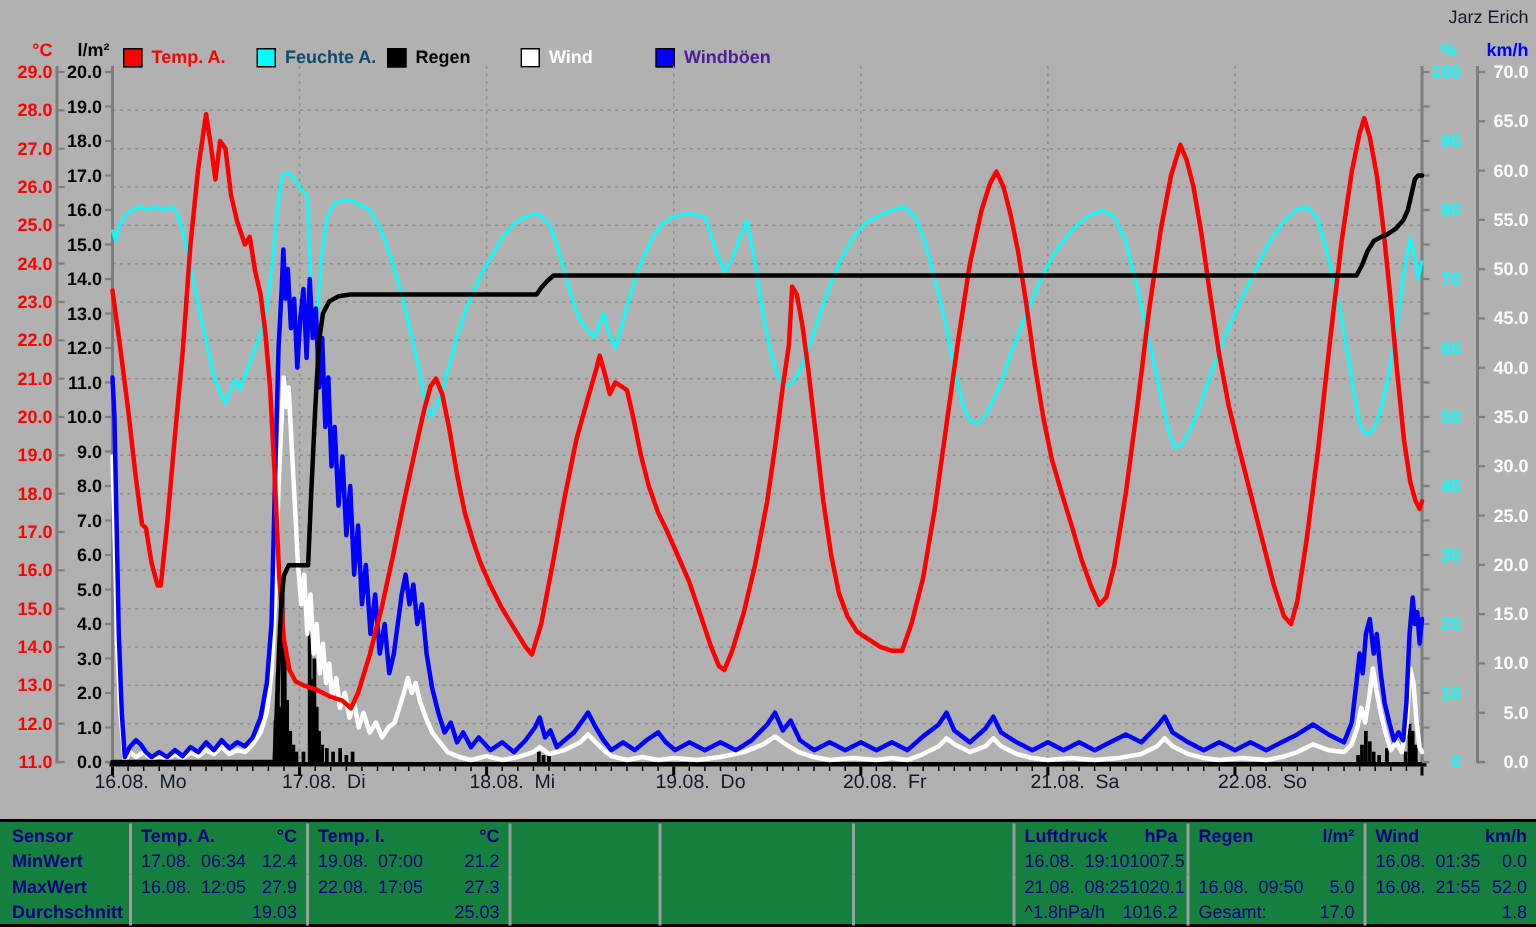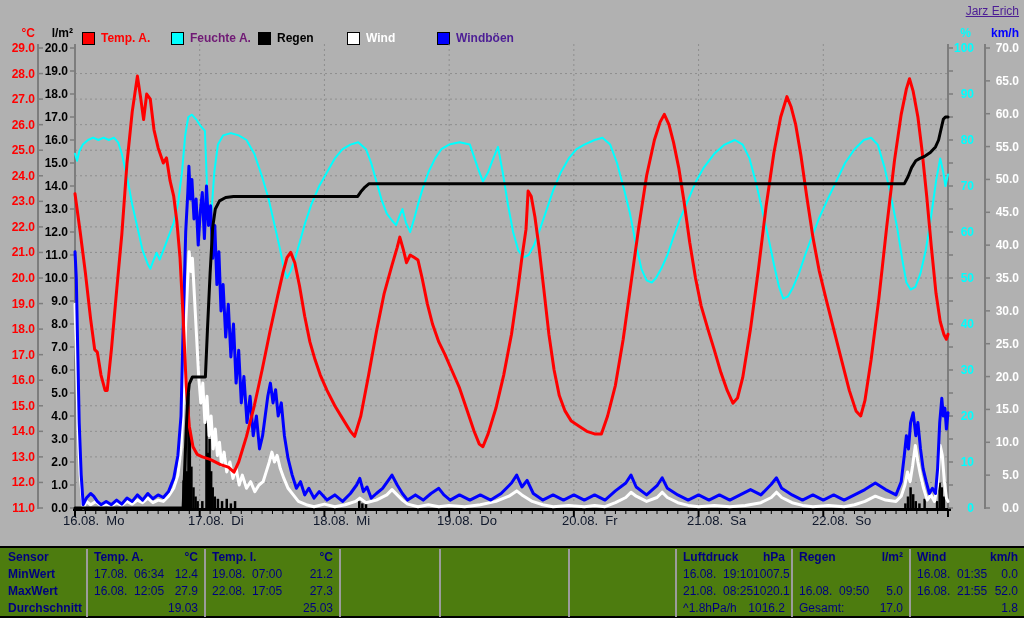--- a/index.html
+++ b/index.html
@@ -3,33 +3,33 @@
 <meta charset="utf-8">
 <style>
   html,body{margin:0;padding:0;}
   #screen{
     position:relative;width:1024px;height:618px;
     background:#b1b1b1;overflow:hidden;
     font-family:"Liberation Sans","DejaVu Sans",sans-serif;
   }
   .abs{position:absolute;}
   #title{left:0;top:4px;width:1024px;text-align:center;color:#ffffff;font-size:15px;}
-  #station{right:5px;top:4px;color:#4c1d95;font-size:12px;text-decoration:underline;}
+  #station{right:5px;top:4px;color:#0f172a;font-size:12px;}
   .unit{top:26px;font-size:12px;font-weight:bold;text-align:right;white-space:pre;}
   #unit-temp{left:5px;width:30px;}
   #unit-rain{left:40px;width:33px;}
   #unit-hum{left:938px;width:33px;}
   #unit-wind{left:978px;width:41px;}
   .legend-item{top:31px;height:14px;display:flex;align-items:center;font-size:12px;font-weight:bold;white-space:pre;}
   .swatch{display:inline-block;width:11px;height:11px;border:1px solid #000;margin-right:6px;}
   #chart{left:0;top:0;}
   .xlab{top:513px;width:120px;color:#0f172a;font-size:13px;white-space:pre;}
   #datatable{
     left:0;top:546px;width:1024px;height:72px;box-sizing:border-box;
-    background:#4d7c0f;border-top:2px solid #000;border-bottom:2px solid #000;
+    background:#15803d;border-top:2px solid #000;border-bottom:2px solid #000;
     display:grid;grid-template-rows:repeat(4,17px);padding-top:1px;
     color:#000080;font-size:12px;line-height:17px;
   }
   .trow{display:grid;grid-template-columns:88px 118px 135px 100px 129px 107px 116px 118px 113px;}
   .tc{display:flex;justify-content:space-between;padding:0 6px 0 6px;border-right:2px solid #9c9c9c;box-sizing:border-box;white-space:pre;overflow:hidden;}
   .tc:last-child{border-right:none;}
   .rowlab{padding-left:8px;font-weight:bold;border-right:2px solid #9c9c9c;box-sizing:border-box;}
   .hd .tc{font-weight:bold;}
 </style>
 </head>
@@ -43,21 +43,21 @@
   <div id="unit-rain" class="abs unit" style="color:#000000">l/m²</div>
   <div id="unit-hum" class="abs unit" style="color:#00ffff">%</div>
   <div id="unit-wind" class="abs unit" style="color:#0000ff">km/h</div>
 
   <div class="abs legend-item" style="left:82px">
     <span class="swatch" style="background: rgb(255, 0, 0);"></span>
     <span style="color: rgb(255, 0, 0);">Temp. A.</span>
   </div>
   <div class="abs legend-item" style="left:171px">
     <span class="swatch" style="background: rgb(0, 255, 255);"></span>
-    <span style="color: #701a75;">Feuchte A.</span>
+    <span style="color: #0c4a6e;">Feuchte A.</span>
   </div>
   <div class="abs legend-item" style="left:258px">
     <span class="swatch" style="background: rgb(0, 0, 0);"></span>
     <span style="color: rgb(0, 0, 0);">Regen</span>
   </div>
   <div class="abs legend-item" style="left:347px">
     <span class="swatch" style="background: rgb(255, 255, 255);"></span>
     <span style="color: rgb(255, 255, 255);">Wind</span>
   </div>
   <div class="abs legend-item" style="left:437px">

